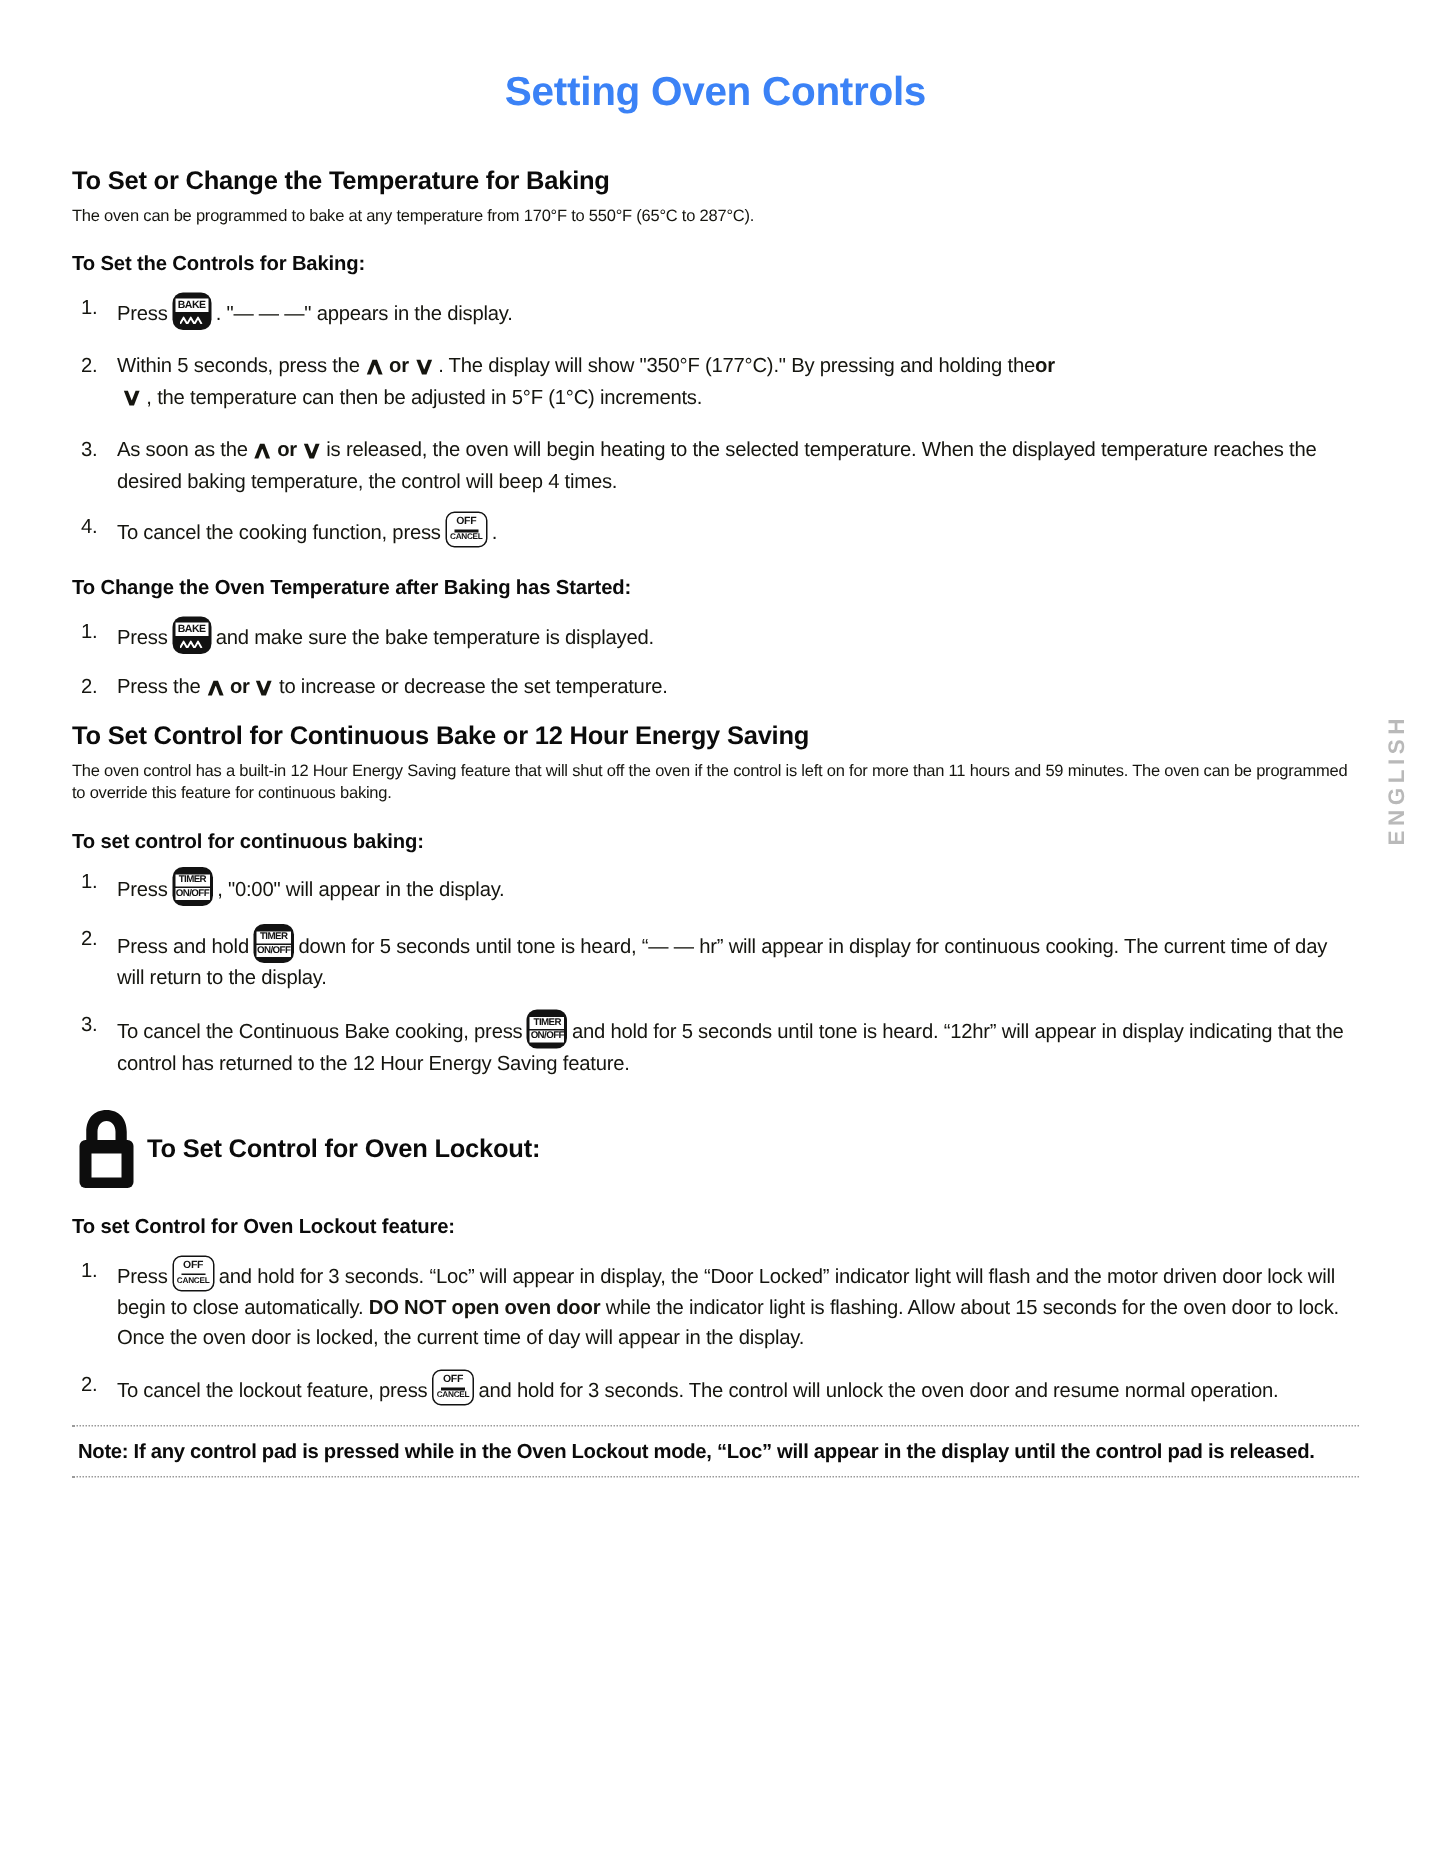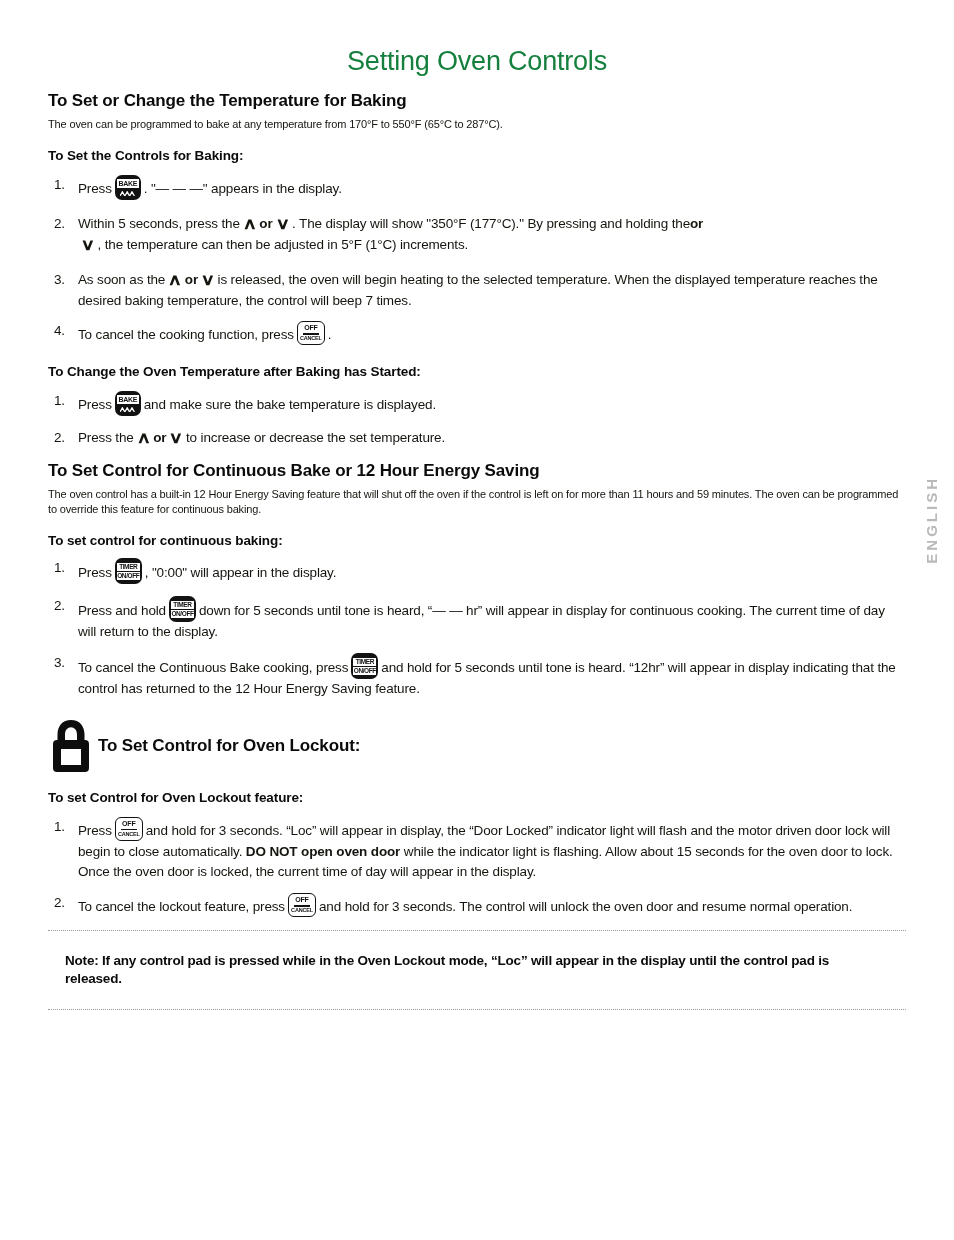--- a/index.html
+++ b/index.html
@@ -20,25 +20,25 @@
     width: 954px;
     height: 1240px;
     box-sizing: border-box;
     padding: 0 48px;
   }
 
   
   .page-title {
     text-align: center;
     font-size: 27px;
-    font-weight: normal;
+    font-weight: bold;
     letter-spacing: -0.2px;
     margin: 46px 0 0 0;
     padding: 0;
-    color: #15803d;
+    color: #3b82f6;
   }
 
   
   .h-section {
     font-size: 17px;
     font-weight: bold;
     margin: 0;
     padding: 0;
     letter-spacing: -0.15px;
     color: #0b0b0b;
@@ -202,21 +202,21 @@
   .note-block {
     border-top: 1px dotted #9a9a9a;
     border-bottom: 1px dotted #9a9a9a;
     padding: 4px 0 3px 0;
   }
   .note-text {
     font-size: 13.5px;
     font-weight: bold;
     line-height: 1.35;
     letter-spacing: -0.2px;
-    margin: 17px;
+    margin: 4px;
     color: #0b0b0b;
   }
 
   
   .side-lang {
     position: absolute;
     right: 14px;
     top: 430px;
     font-size: 15px;
     font-weight: bold;
@@ -231,21 +231,21 @@
   .page-number {
     position: absolute;
     left: 0; right: 0;
     bottom: 32px;
     text-align: center;
     font-size: 13px;
     color: #1a1a1a;
   }
 
   
-  .mt-22 { margin-top: 14px; }
+  .mt-22 { margin-top: 34px; }
   .mt-18 { margin-top: 18px; }
   .mt-16 { margin-top: 16px; }
   .mt-14 { margin-top: 14px; }
   .mt-12 { margin-top: 12px; }
   .mt-10 { margin-top: 10px; }
   .mt-8  { margin-top: 8px; }
   .mt-6  { margin-top: 6px; }
 </style>
 </head>
 <body>
@@ -271,21 +271,21 @@
               </span></span>. "— — —" appears in the display.</span>
       </li>
 
       <li class="step mt-14">
         <span class="step-num">2.</span>
         <span class="step-body"><span>Within 5 seconds, press the</span><span class="chev">∧</span><b class="strong">or</b><span class="chev">∨</span><span>. The display will show "350°F (177°C)." By pressing and holding the</span><b class="strong">or</b><br><span class="chev">∨</span><span>, the temperature can then be adjusted in 5°F (1°C) increments.</span></span>
       </li>
 
       <li class="step mt-14">
         <span class="step-num">3.</span>
-        <span class="step-body"><span>As soon as the</span><span class="chev">∧</span><b class="strong">or</b><span class="chev">∨</span><span>is released, the oven will begin heating to the selected temperature. When the displayed temperature reaches the desired baking temperature, the control will beep 7 times.</span></span>
+        <span class="step-body"><span>As soon as the</span><span class="chev">∧</span><b class="strong">or</b><span class="chev">∨</span><span>is released, the oven will begin heating to the selected temperature. When the displayed temperature reaches the desired baking temperature, the control will beep 4 times.</span></span>
       </li>
 
       <li class="step mt-10">
         <span class="step-num">4.</span>
         <span class="step-body"><span>To cancel the cooking function, press</span><span class="btn-off"><span class="o1">OFF</span><span class="rule"></span><span class="o2">CANCEL</span></span><span>.</span></span>
       </li>
 
     </ol>
   </div>
 

